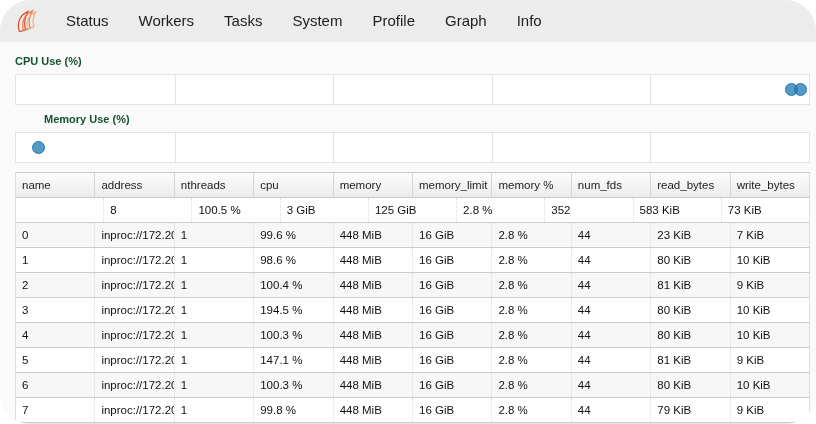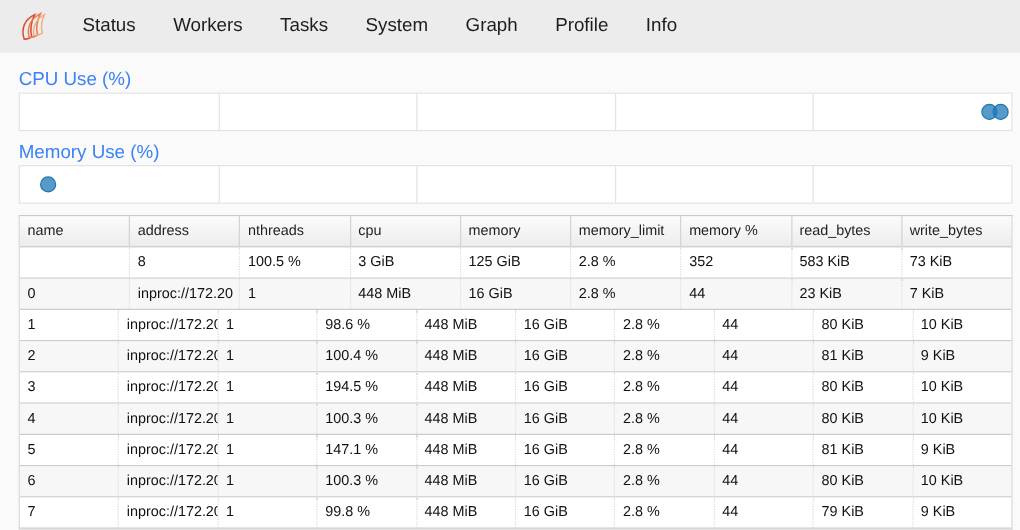--- a/index.html
+++ b/index.html
@@ -1,36 +1,36 @@
 <!DOCTYPE html>
 <html><head>
 <meta charset="utf-8">
 <style>
   html,body{margin:0;padding:0;background:#fff;}
   .app{
     position:relative;width:816px;height:424px;overflow:hidden;
-    background:#fafafa;font-family:"Liberation Sans",sans-serif;
+    background:#fafafa;font-family:"Liberation Sans",sans-serif;border-radius:31px;
     -webkit-font-smoothing:antialiased;
   }
   
   .navbar{
     position:absolute;left:0;top:0;width:816px;height:42px;
     background:#ececec;display:flex;align-items:center;
   }
   .logo{width:28px;height:30px;margin-left:13px;margin-right:10px;display:flex;align-items:center;}
   .nav-item{
     padding:0 15px;font-size:15px;color:#1d1d1d;line-height:42px;
     text-decoration:none;cursor:pointer;white-space:nowrap;
   }
   
   .plot-title{
-    position:absolute;left:15px;font-size:15px;font-weight:normal;color:#3b82f6;
+    position:absolute;left:15px;font-size:11px;font-weight:bold;color:#14532d;
   }
   #cpu-title{top:55px;}
-  #mem-title{top:113px;}
+  #mem-title{top:113px;margin-left:29px;}
   
   .plot{
     position:absolute;left:15px;width:795px;height:31px;
     background:#ffffff;border:1px solid #e3e3e3;box-sizing:border-box;overflow:hidden;
   }
   #cpu-plot{top:74px;}
   #memory-plot{top:132px;}
   .gridline{
     position:absolute;top:0;bottom:0;width:1px;background:#e3e3e3;
   }
@@ -73,22 +73,22 @@
       <svg viewBox="0 0 36 36" width="28" height="30" aria-hidden="true">
         <path d="M8 31 C5 21 8 11 19 6 C15 13 14 23 16 29 C13 31 10 31.5 8 31 Z" fill="none" stroke="#DC4C33" stroke-width="1.6"></path>
         <path d="M13 29 C11 19 15 10 25 5 C21 12 20 21 22 27 C19 29 15 29.5 13 29 Z" fill="none" stroke="#EC7A4D" stroke-width="1.6"></path>
         <path d="M18 27 C17 18 21 10 29 6 C26 12 25 20 27 25 C24 27 20 27.5 18 27 Z" fill="none" stroke="#F5A97E" stroke-width="1.4"></path>
       </svg>
     </span>
     <a class="nav-item">Status</a>
     <a class="nav-item">Workers</a>
     <a class="nav-item">Tasks</a>
     <a class="nav-item">System</a>
+    <a class="nav-item">Profile</a>
     <a class="nav-item">Graph</a>
-    <a class="nav-item">Profile</a>
     <a class="nav-item">Info</a>
   </nav>
 
   <div class="plot-title" id="cpu-title">CPU Use (%)</div>
   <div class="plot" id="cpu-plot">
     <div class="gridline" style="left:20%"></div>
     <div class="gridline" style="left:40%"></div>
     <div class="gridline" style="left:60%"></div>
     <div class="gridline" style="left:80%"></div>
   <div class="dot" style="left: calc(97.8% - 6.5px); top: calc(50% - 6.5px); background: rgba(31, 119, 180, 0.75); border-color: rgb(31, 119, 180);"></div>
@@ -106,39 +106,41 @@
 
   <div class="wtable">
     <div class="thead" id="thead">
         <div class="hcell">name</div>
         <div class="hcell">address</div>
         <div class="hcell">nthreads</div>
         <div class="hcell">cpu</div>
         <div class="hcell">memory</div>
         <div class="hcell">memory_limit</div>
         <div class="hcell">memory %</div>
+        <div class="hcell">num_fds</div>
         <div class="hcell">read_bytes</div>
         <div class="hcell">write_bytes</div>
       </div>
     <div id="tbody">
         <div class="trow">
           <div class="tcell"></div>
           <div class="tcell">8</div>
           <div class="tcell">100.5 %</div>
           <div class="tcell">3 GiB</div>
           <div class="tcell">125 GiB</div>
           <div class="tcell">2.8 %</div>
           <div class="tcell">352</div>
           <div class="tcell">583 KiB</div>
           <div class="tcell">73 KiB</div>
         </div>
         <div class="trow odd">
           <div class="tcell">0</div>
           <div class="tcell">inproc://172.20</div>
           <div class="tcell">1</div>
+          <div class="tcell">99.6 %</div>
           <div class="tcell">448 MiB</div>
           <div class="tcell">16 GiB</div>
           <div class="tcell">2.8 %</div>
           <div class="tcell">44</div>
           <div class="tcell">23 KiB</div>
           <div class="tcell">7 KiB</div>
         </div>
         <div class="trow">
           <div class="tcell">1</div>
           <div class="tcell">inproc://172.20</div>

